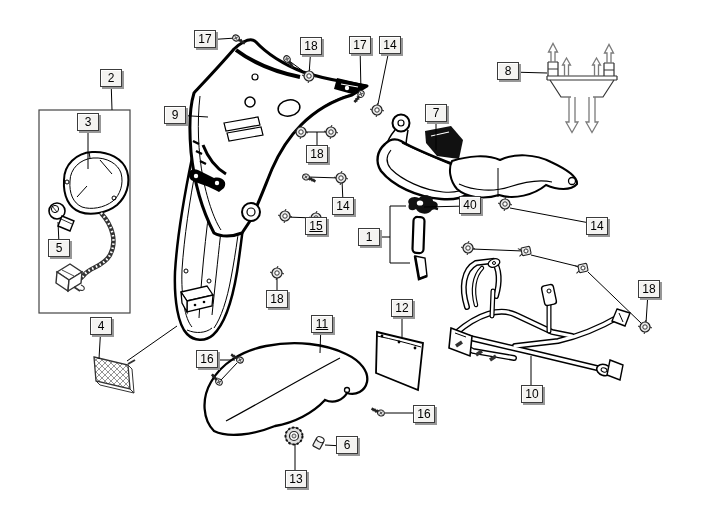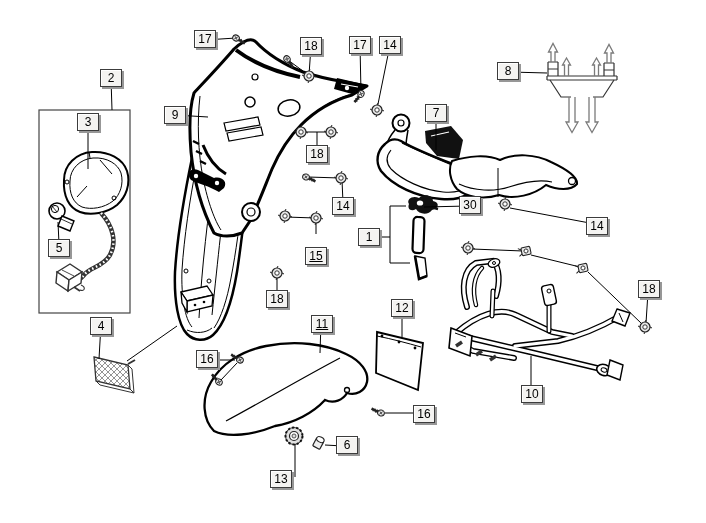--- a/index.html
+++ b/index.html
@@ -276,30 +276,30 @@
       <div class="callout" style="left: 300px; top: 37px;">18</div>
       <div class="callout" style="left: 349px; top: 36px;">17</div>
       <div class="callout" style="left: 379px; top: 36px;">14</div>
       <div class="callout" style="left: 497px; top: 62px;">8</div>
       <div class="callout" style="left: 100px; top: 69px;">2</div>
       <div class="callout" style="left: 425px; top: 104px;">7</div>
       <div class="callout" style="left: 164px; top: 106px;">9</div>
       <div class="callout" style="left: 77px; top: 113px;">3</div>
       <div class="callout" style="left: 306px; top: 145px;">18</div>
       <div class="callout" style="left: 332px; top: 197px;">14</div>
-      <div class="callout" style="left: 459px; top: 196px;">30</div>
+      <div class="callout" style="left: 459px; top: 196px;">40</div>
       <div class="callout" style="left: 586px; top: 217px;">14</div>
       <div class="callout" style="left: 358px; top: 228px;">1</div>
-      <div class="callout" style="left: 305px; top: 247px; text-decoration: underline;">15</div>
+      <div class="callout" style="left: 305px; top: 217px; text-decoration: underline;">15</div>
       <div class="callout" style="left: 48px; top: 239px;">5</div>
       <div class="callout" style="left: 638px; top: 280px;">18</div>
       <div class="callout" style="left: 266px; top: 290px;">18</div>
       <div class="callout" style="left: 391px; top: 299px; text-align: right;">12</div>
       <div class="callout" style="left: 311px; top: 315px; text-decoration: underline;">11</div>
       <div class="callout" style="left: 90px; top: 317px;">4</div>
       <div class="callout" style="left: 196px; top: 350px;">16</div>
       <div class="callout" style="left: 521px; top: 385px;">10</div>
       <div class="callout" style="left: 413px; top: 405px;">16</div>
       <div class="callout" style="left: 336px; top: 436px;">6</div>
-      <div class="callout" style="left: 270px; top: 470px;">13</div>
+      <div class="callout" style="left: 285px; top: 470px;">13</div>
     </div>
 
 </div>
 
 </body></html>

